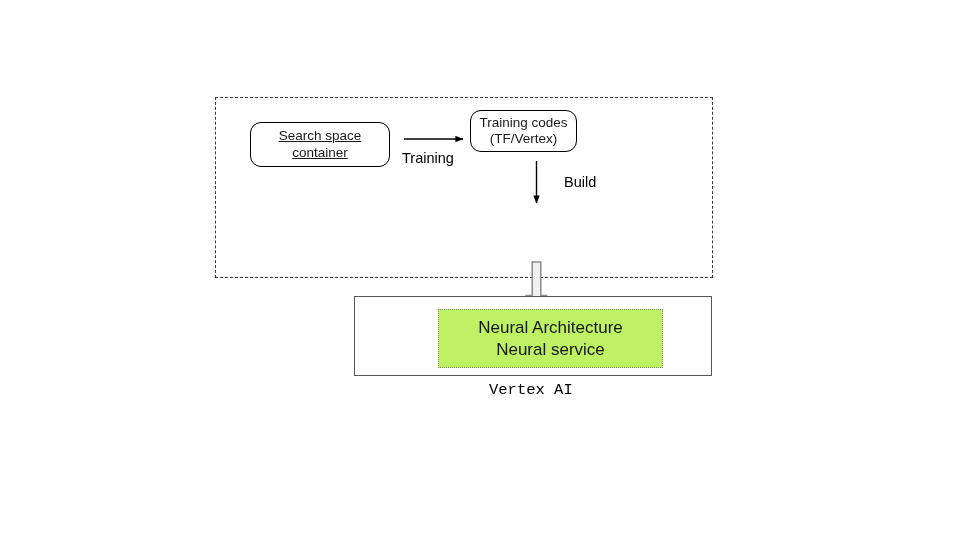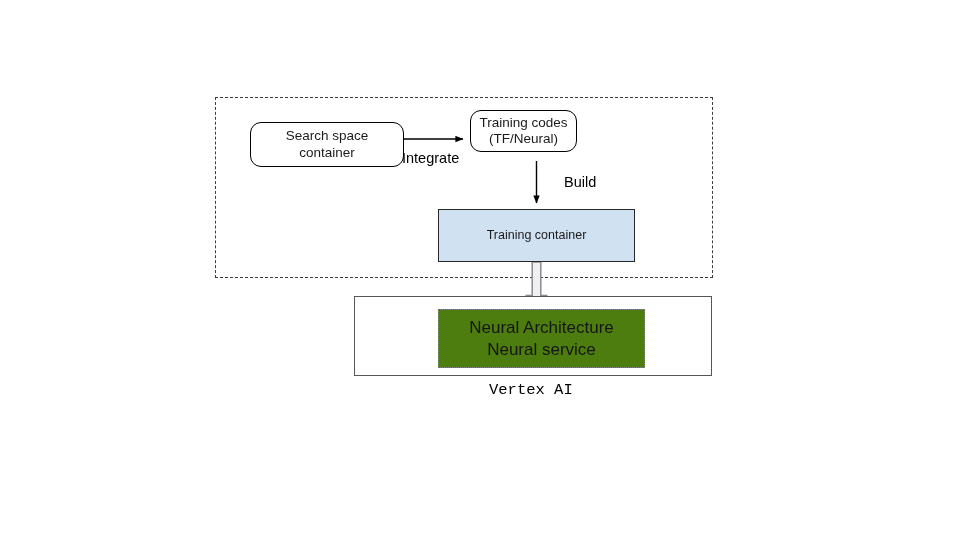--- a/index.html
+++ b/index.html
@@ -49,22 +49,23 @@
     border: 1.4px solid #000000;
     border-radius: 11px;
     background: #ffffff;
     font-size: 13.5px;
     color: #1a1a1a;
   }
 
   #node-search-space {
     left: 250px;
     top: 122px;
-    width: 154px;
+    width: 140px;
     height: 45px;
+    text-decoration: underline;
   }
 
   #node-training-codes {
     left: 470px;
     top: 110px;
     width: 107px;
     height: 42px;
   }
 
   #node-training-container {
@@ -83,24 +84,24 @@
     top: 296px;
     width: 358px;
     height: 80px;
     border: 1.5px solid #55555a;
     background: #ffffff;
   }
 
   #node-nas-service {
     left: 438px;
     top: 309px;
-    width: 207px;
+    width: 225px;
     height: 59px;
     border: 1.7px dotted #85858c;
-    background: #4d7c0f;
+    background: #bef264;
     font-size: 17px;
     color: #15151a;
     line-height: 1.28;
   }
 
   
   .free-label {
     position: absolute;
     font-size: 14.5px;
     color: #000000;
@@ -171,36 +172,33 @@
   <div class="node node-rounded" id="node-search-space">
     <span>
       <span>Search space</span><br>
       <span>container</span>
     </span>
   </div>
 
   <div class="node node-rounded" id="node-training-codes">
     <span>
       <span>Training codes</span><br>
-      <span>(TF/Neural)</span>
+      <span>(TF/Vertex)</span>
     </span>
   </div>
 
-  <div class="node" id="node-training-container">
-    <span>Training container</span>
-  </div>
 
   <div class="node" id="node-vertex-ai-box"></div>
 
   <div class="node" id="node-nas-service">
     <span>
       <span>Neural Architecture</span><br>
       <span>Neural service</span>
     </span>
   </div>
 
-  <div class="free-label" id="label-integrate">Integrate</div>
+  <div class="free-label" id="label-integrate">Training</div>
 
   <div class="free-label" id="label-build">Build</div>
 
   <div class="free-label" id="label-vertex-ai">Vertex AI</div>
 
 </div>
 
 </body></html>

